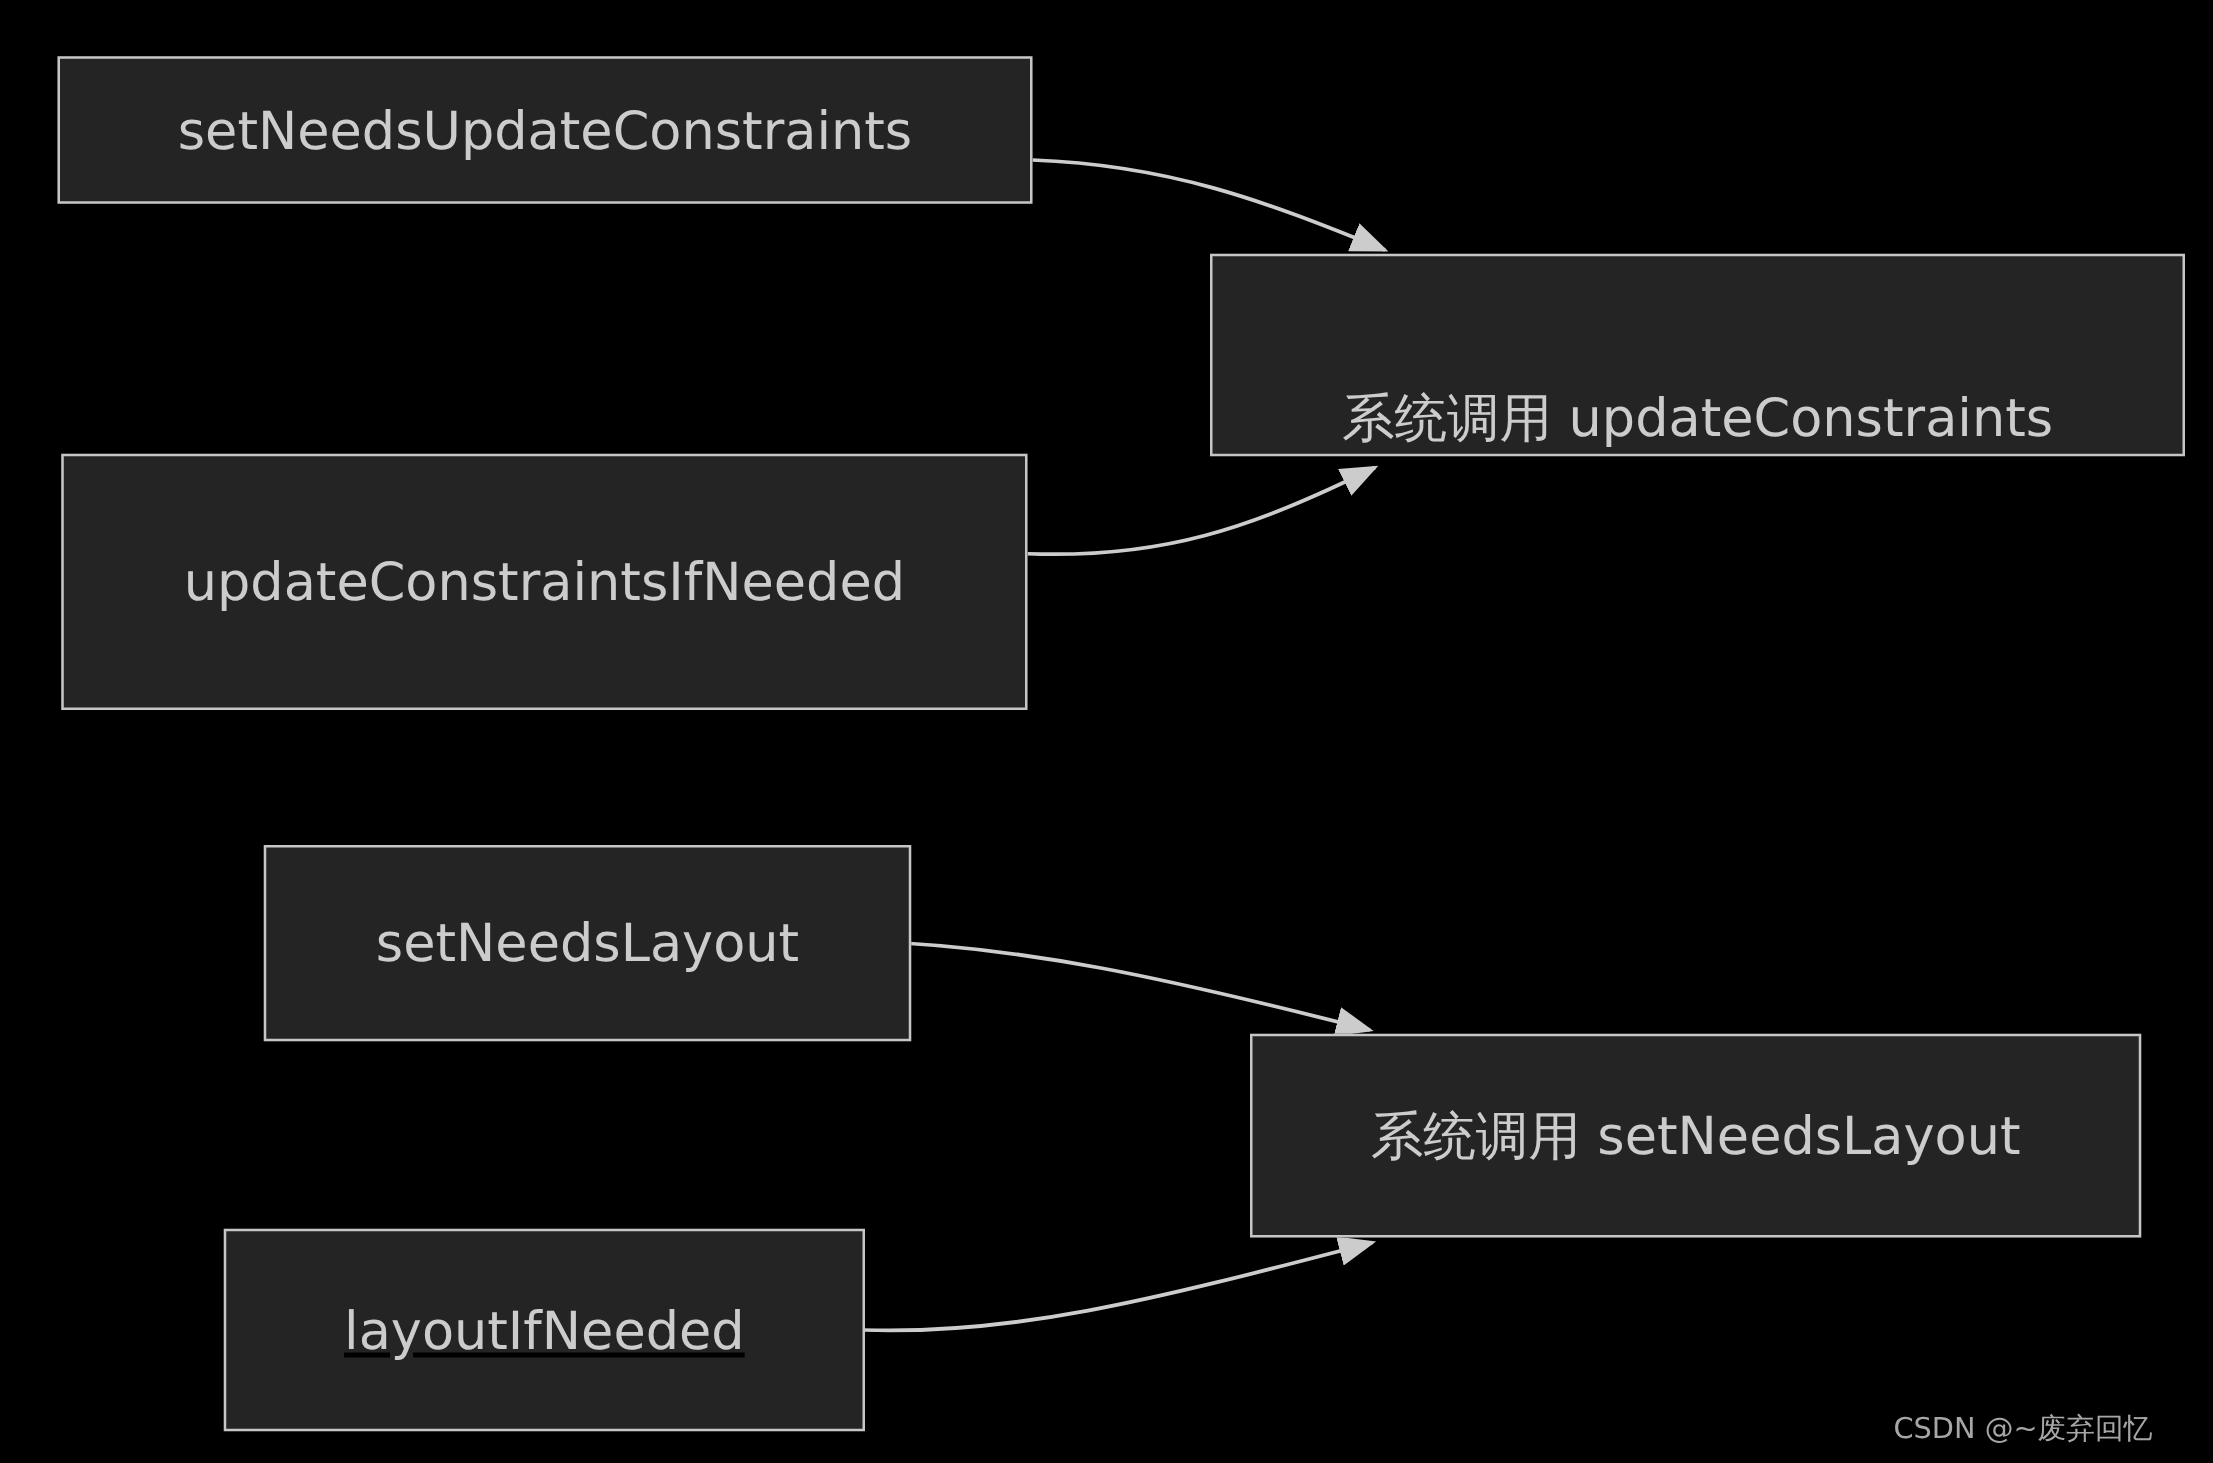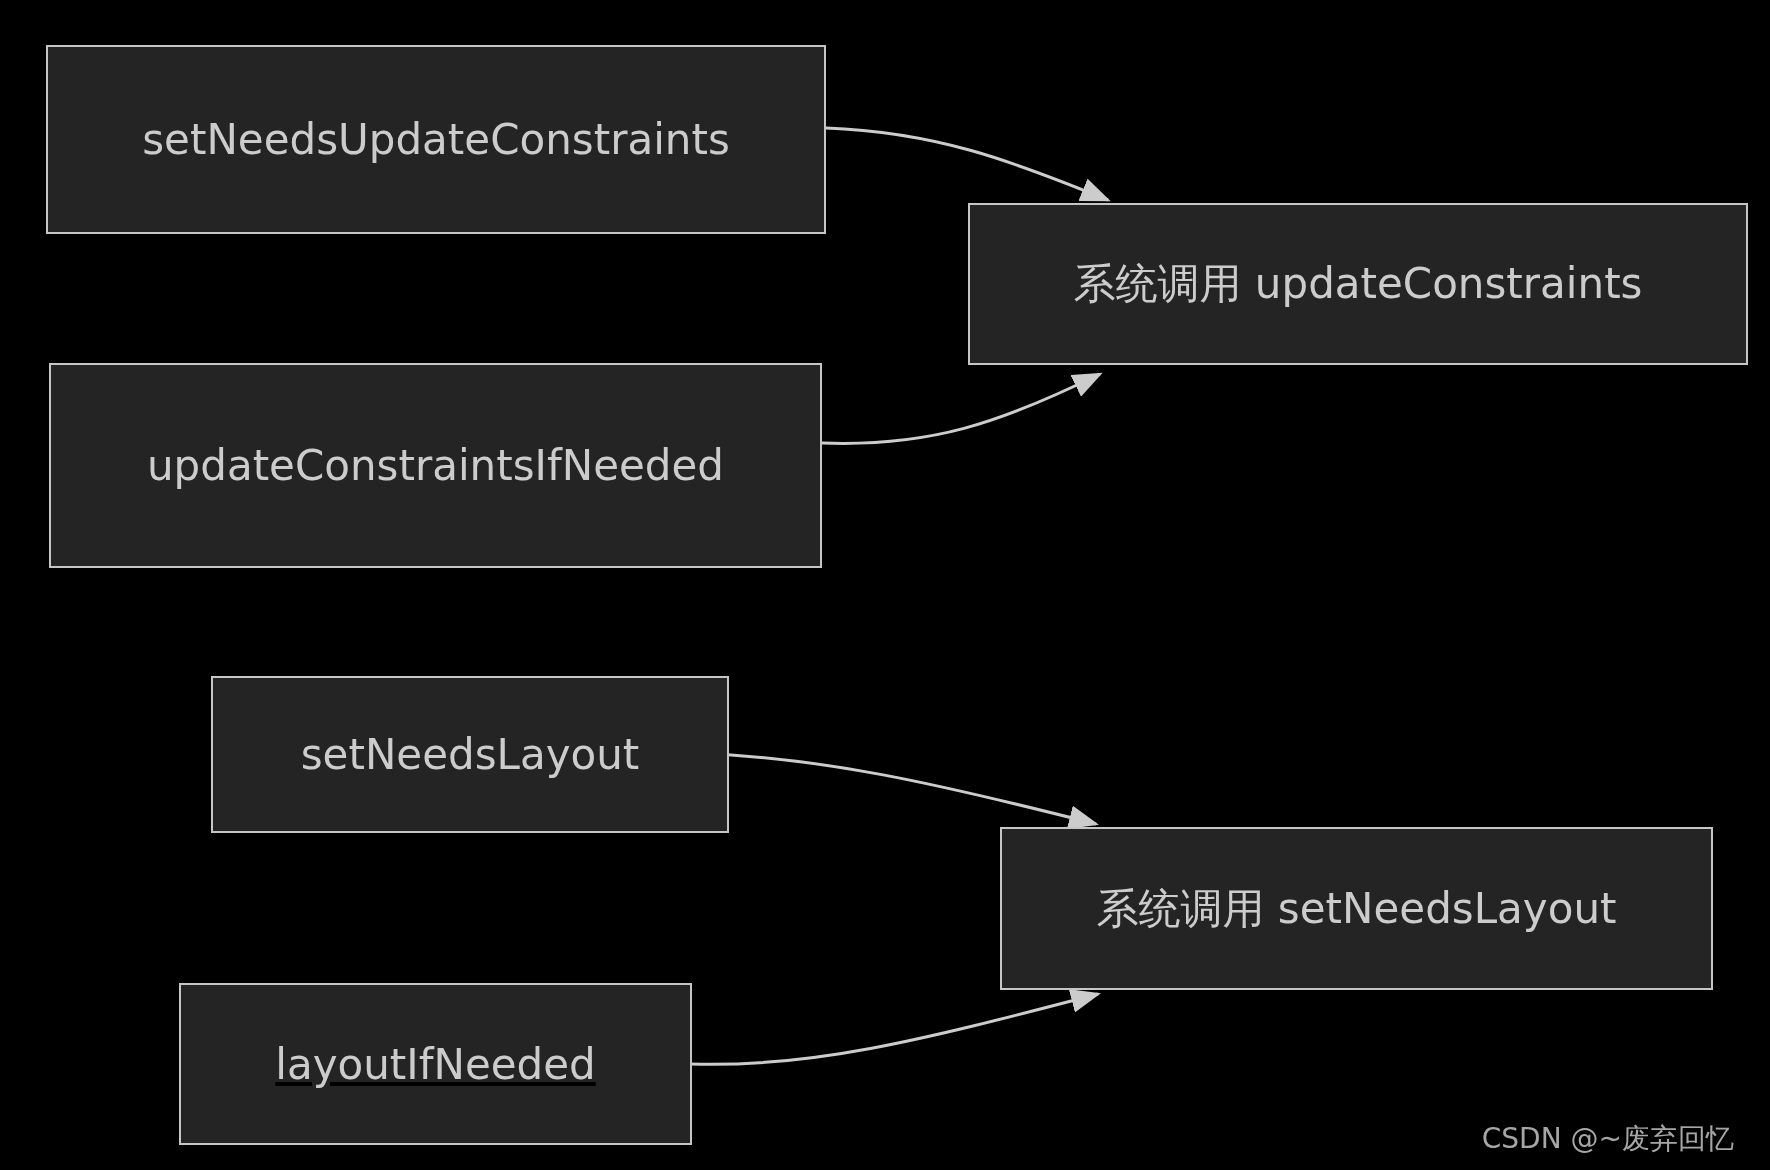--- a/index.html
+++ b/index.html
@@ -38,24 +38,24 @@
     letter-spacing: 0px;
     white-space: nowrap;
   }
   .edge-path {
     fill: none;
     stroke: var(--arrow, #cccccc);
     stroke-width: 3;
   }
   .watermark {
     position: absolute;
-    right: 36px;
+    right: 48px;
     bottom: 12px;
     color: var(--watermark, #a6a6a6);
-    font-size: 28px;
+    font-size: 23px;
     white-space: nowrap;
   }
 </style>
 </head>
 <body>
 
 <div id="canvas" style="--bg: #000000; --node-fill: #242424; --node-border: #c6c6c6; --node-text: #cccccc; --arrow: #cccccc; --watermark: #a6a6a6;">
   <svg id="edge-layer" viewBox="0 0 1770 1170" xmlns="http://www.w3.org/2000/svg">
     <defs>
       <marker id="arrowhead" markerWidth="10" markerHeight="8" refX="9" refY="4" orient="auto" markerUnits="strokeWidth">
@@ -63,24 +63,24 @@
       </marker>
     </defs>
     <g id="edge-group">
         <path class="edge-path" d="M 826 128 C 935 132 1010 160 1108 200" marker-end="url(#arrowhead)"></path>
         <path class="edge-path" d="M 822 443 C 930 447 1000 423 1100 374" marker-end="url(#arrowhead)"></path>
         <path class="edge-path" d="M 693 753 C 820 757 935 783 1096 824" marker-end="url(#arrowhead)"></path>
         <path class="edge-path" d="M 690 1064 C 810 1068 915 1042 1098 994" marker-end="url(#arrowhead)"></path>
       </g>
   </svg>
   <div id="node-layer">
-      <div class="node" style="left: 46px; top: 45px; width: 780px; height: 189px;">
+      <div class="node" style="left: 46px; top: 45px; width: 780px; height: 118px;">
         <span class="node-label">setNeedsUpdateConstraints</span>
       </div>
-      <div class="node" style="left: 968px; top: 203px; width: 780px; height: 162px;">
+      <div class="node" style="left: 968px; top: 203px; width: 780px; height: 162px; align-items: flex-end;">
         <span class="node-label">系统调用 updateConstraints</span>
       </div>
       <div class="node" style="left: 49px; top: 363px; width: 773px; height: 205px;">
         <span class="node-label">updateConstraintsIfNeeded</span>
       </div>
       <div class="node" style="left: 175px; top: 676px; width: 518px; height: 157px; margin-left: 36px;">
         <span class="node-label">setNeedsLayout</span>
       </div>
       <div class="node" style="left: 1000px; top: 827px; width: 713px; height: 163px;">
         <span class="node-label">系统调用 setNeedsLayout</span>

